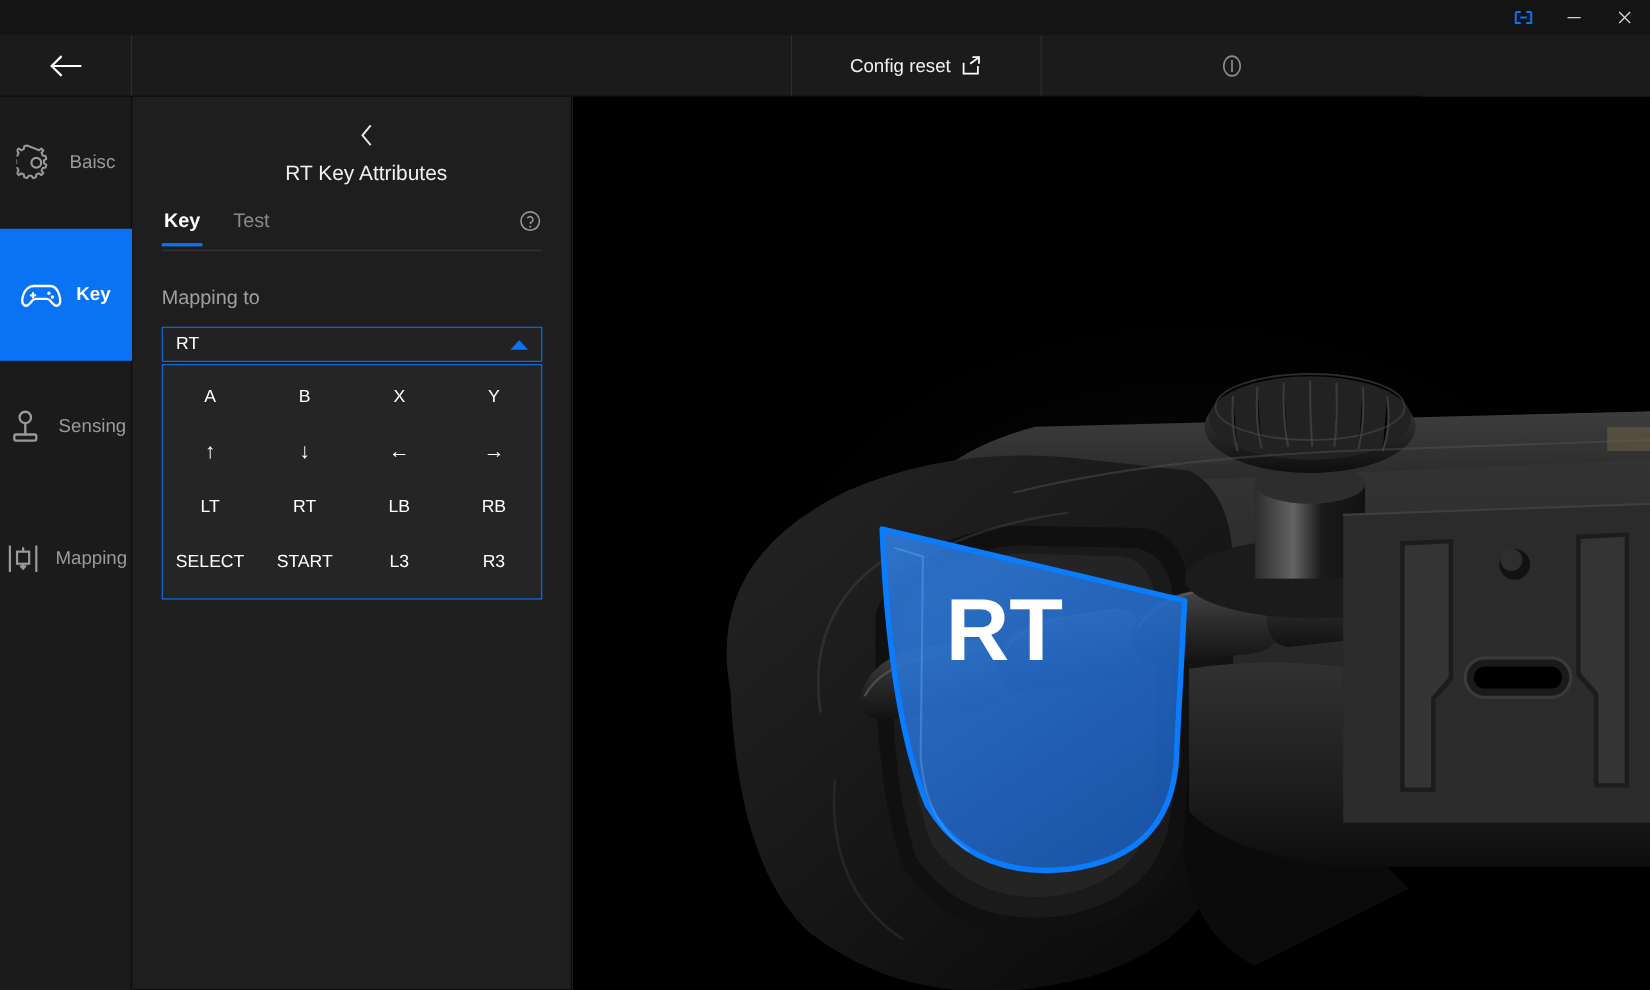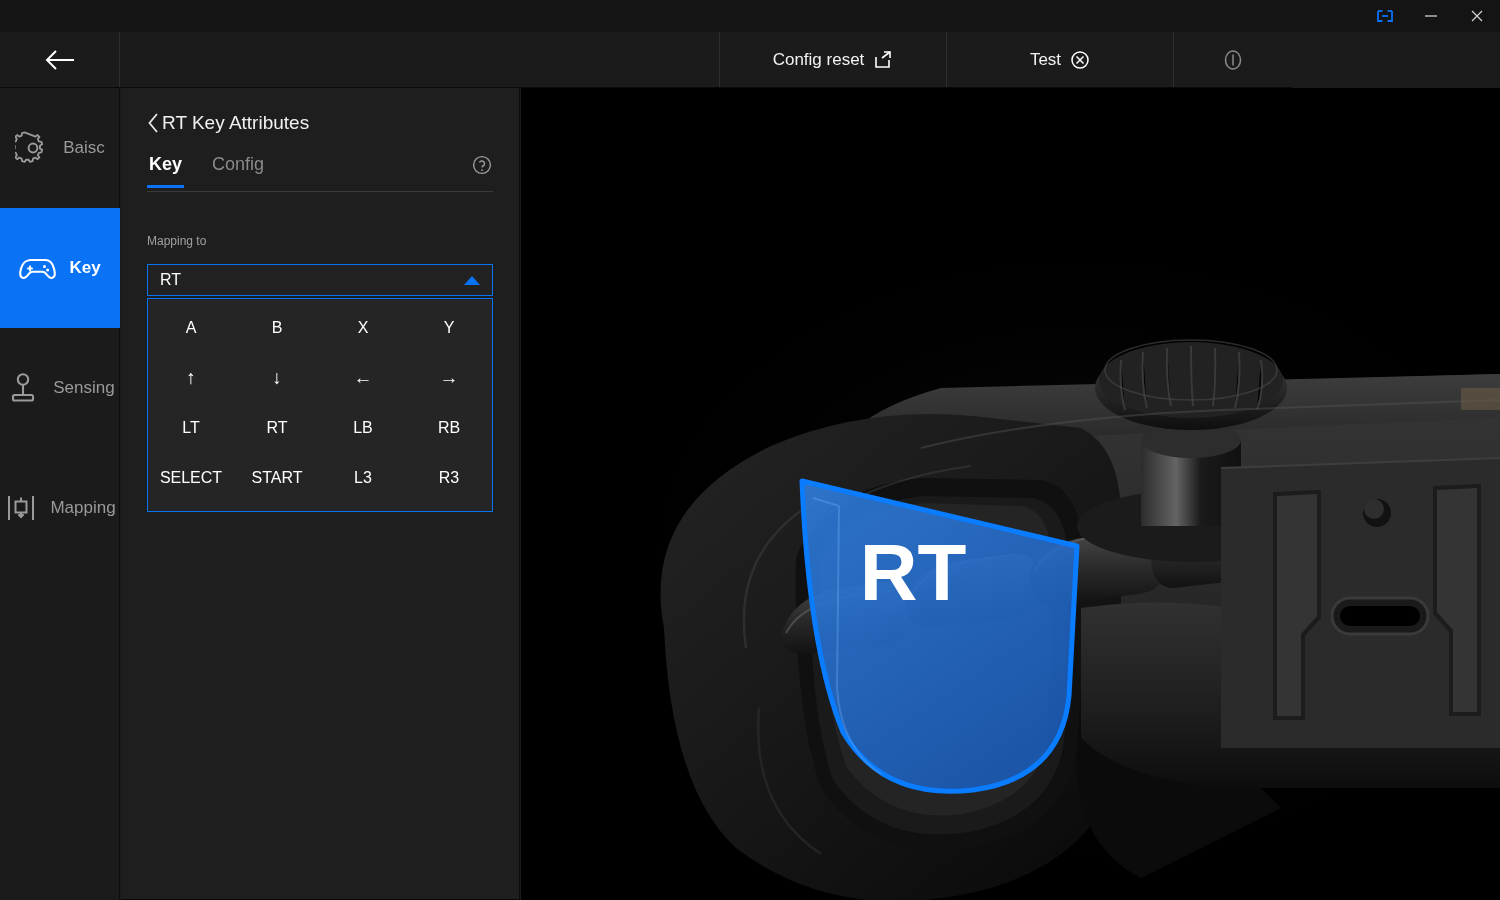--- a/index.html
+++ b/index.html
@@ -89,23 +89,24 @@
 
   
   .panel {
     position: absolute; left: 121px; top: 88px;
     width: 399px; height: 812px;
     background: #1e1e1e;
     border-right: 1px solid #0a0a0a;
     border-bottom: 1px solid #0a0a0a;
   }
   .panel-head {
-    display: flex; align-items: center; gap: 2px;
+    display: flex; align-items: center; gap: 14px;
     padding: 24px 0 0 26px;
     cursor: pointer;
+    flex-direction: column;
   }
   .panel-title {
     color: #f0f0f0; font-size: 19px;
   }
   .tabs {
     position: relative;
     margin: 20px 26px 0 26px;
     height: 38px;
     border-bottom: 1px solid #3a3a3a;
     display: flex; align-items: flex-start;
@@ -123,22 +124,22 @@
     font-weight: bold;
     border-bottom: 3px solid #0a72f5;
   }
   .help-icon {
     position: absolute; right: 0; top: 0;
     cursor: pointer;
   }
 
   .mapping-label {
     color: #a0a0a0;
-    font-size: 12px;
-    margin: 42px 0 0 26px;
+    font-size: 18px;
+    margin: 32px 0 0 26px;
   }
 
   .select-box {
     margin: 16px 26px 0 26px;
     height: 32px;
     border: 1px solid #0a72f5;
     background: #222;
     display: flex; align-items: center;
     padding: 0 12px;
     cursor: pointer;
@@ -218,27 +219,20 @@
 
     <div class="tb-btn">
       <span>Config reset</span>
       <svg width="20" height="20" viewBox="0 0 20 20">
         <path d="M3 7 L3 17 L16 17 L16 10" fill="none" stroke="#ffffff" stroke-width="1.6"></path>
         <path d="M9 8 L17 2" fill="none" stroke="#ffffff" stroke-width="1.6"></path>
         <path d="M11 2 L17 2 L17 8" fill="none" stroke="#ffffff" stroke-width="1.6"></path>
       </svg>
     </div>
 
-    <div class="tb-btn">
-      <span>Test</span>
-      <svg width="20" height="20" viewBox="0 0 20 20">
-        <circle cx="10" cy="10" r="8" fill="none" stroke="#ffffff" stroke-width="1.5"></circle>
-        <path d="M6.5 6.5 L13.5 13.5 M13.5 6.5 L6.5 13.5" stroke="#ffffff" stroke-width="1.5"></path>
-      </svg>
-    </div>
 
 
     <div class="tb-info">
       <svg width="26" height="26" viewBox="0 0 26 26">
         <ellipse cx="13" cy="13" rx="7.5" ry="9" fill="none" stroke="#8d8d8d" stroke-width="1.5"></ellipse>
         <path d="M13 7.5 L13 18.5" stroke="#8d8d8d" stroke-width="1.5"></path>
       </svg>
     </div>
   </div>
 
@@ -294,21 +288,21 @@
 
     <div class="panel-head">
       <svg width="13" height="22" viewBox="0 0 13 22">
         <path d="M10 2 L2.5 11 L10 20" fill="none" stroke="#e8e8e8" stroke-width="1.8"></path>
       </svg>
       <span class="panel-title">RT Key Attributes</span>
     </div>
 
     <div class="tabs">
       <div class="tab active">Key</div>
-      <div class="tab">Config</div>
+      <div class="tab">Test</div>
       <span class="help-icon">
         <svg width="22" height="22" viewBox="0 0 22 22">
           <circle cx="11" cy="11" r="8.4" fill="none" stroke="#9a9a9a" stroke-width="1.4"></circle>
           <path d="M8.4 8.4 a2.7 2.7 0 1 1 2.9 3.9 v1.3" fill="none" stroke="#9a9a9a" stroke-width="1.4"></path>
           <circle cx="11.1" cy="16.1" r="0.95" fill="#9a9a9a"></circle>
         </svg>
       </span>
     </div>
 
     <div class="mapping-label">Mapping to</div>

